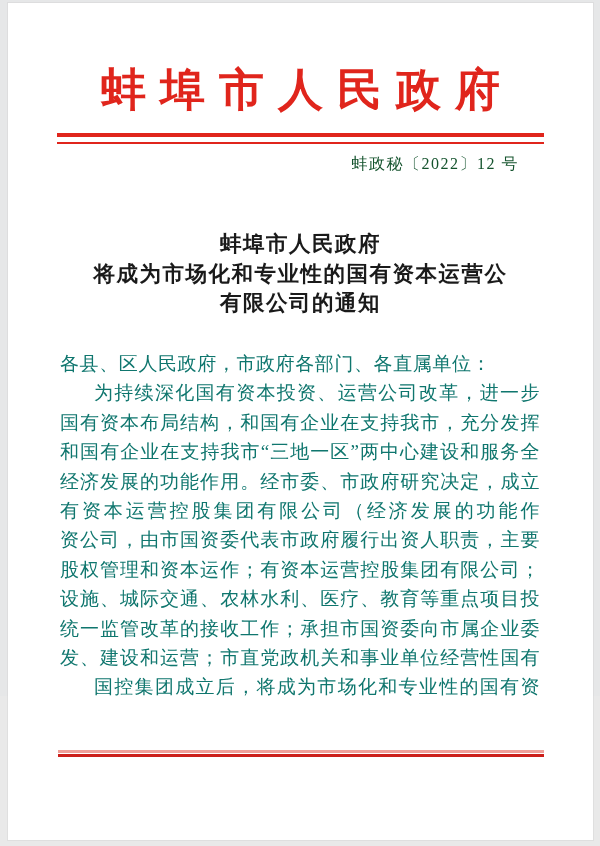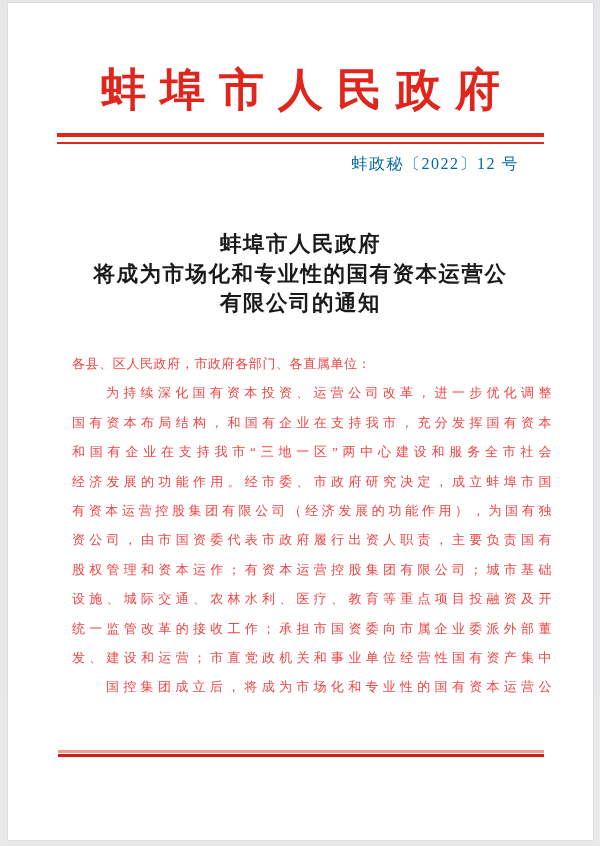--- a/index.html
+++ b/index.html
@@ -46,43 +46,43 @@
   .rule-thin {
     position: absolute;
     left: 49px; top: 139px;
     width: 487px; height: 2px;
     background: #e0251c;
   }
   .doc-number {
     position: absolute;
     right: 74px; top: 151px;
     font-size: 16px;
-    color: #0369a1;
+    color: #14532d;
     letter-spacing: 1.5px;
     white-space: nowrap;
   }
   
   .doc-title {
     position: absolute;
     left: 0; top: 227px;
     width: 100%;
     text-align: center;
     font-size: 21.5px;
     font-weight: bold;
     color: #1a1a1a;
     line-height: 29.5px;
     letter-spacing: 1.5px;
   }
   
   .body-text {
     position: absolute;
-    left: 64px; top: 346px;
+    left: 52px; top: 346px;
     width: 480px;
-    font-size: 13px;
-    color: #ef4444;
+    font-size: 19px;
+    color: #0f766e;
     letter-spacing: 0.6px;
   }
   .bline {
     height: 29.4px;
     line-height: 29.4px;
     white-space: nowrap;
     text-align: justify;
   }
   .jfull { text-align: justify; text-align-last: justify; white-space: normal; height: 29.4px; overflow: hidden; }
   .jleft { text-align: left; text-align-last: left; }

